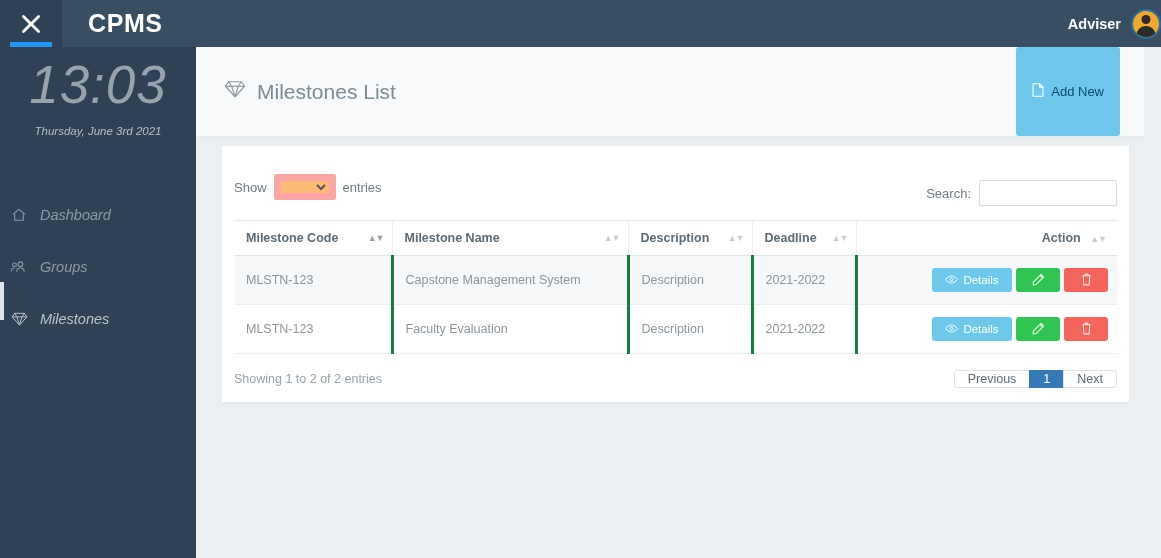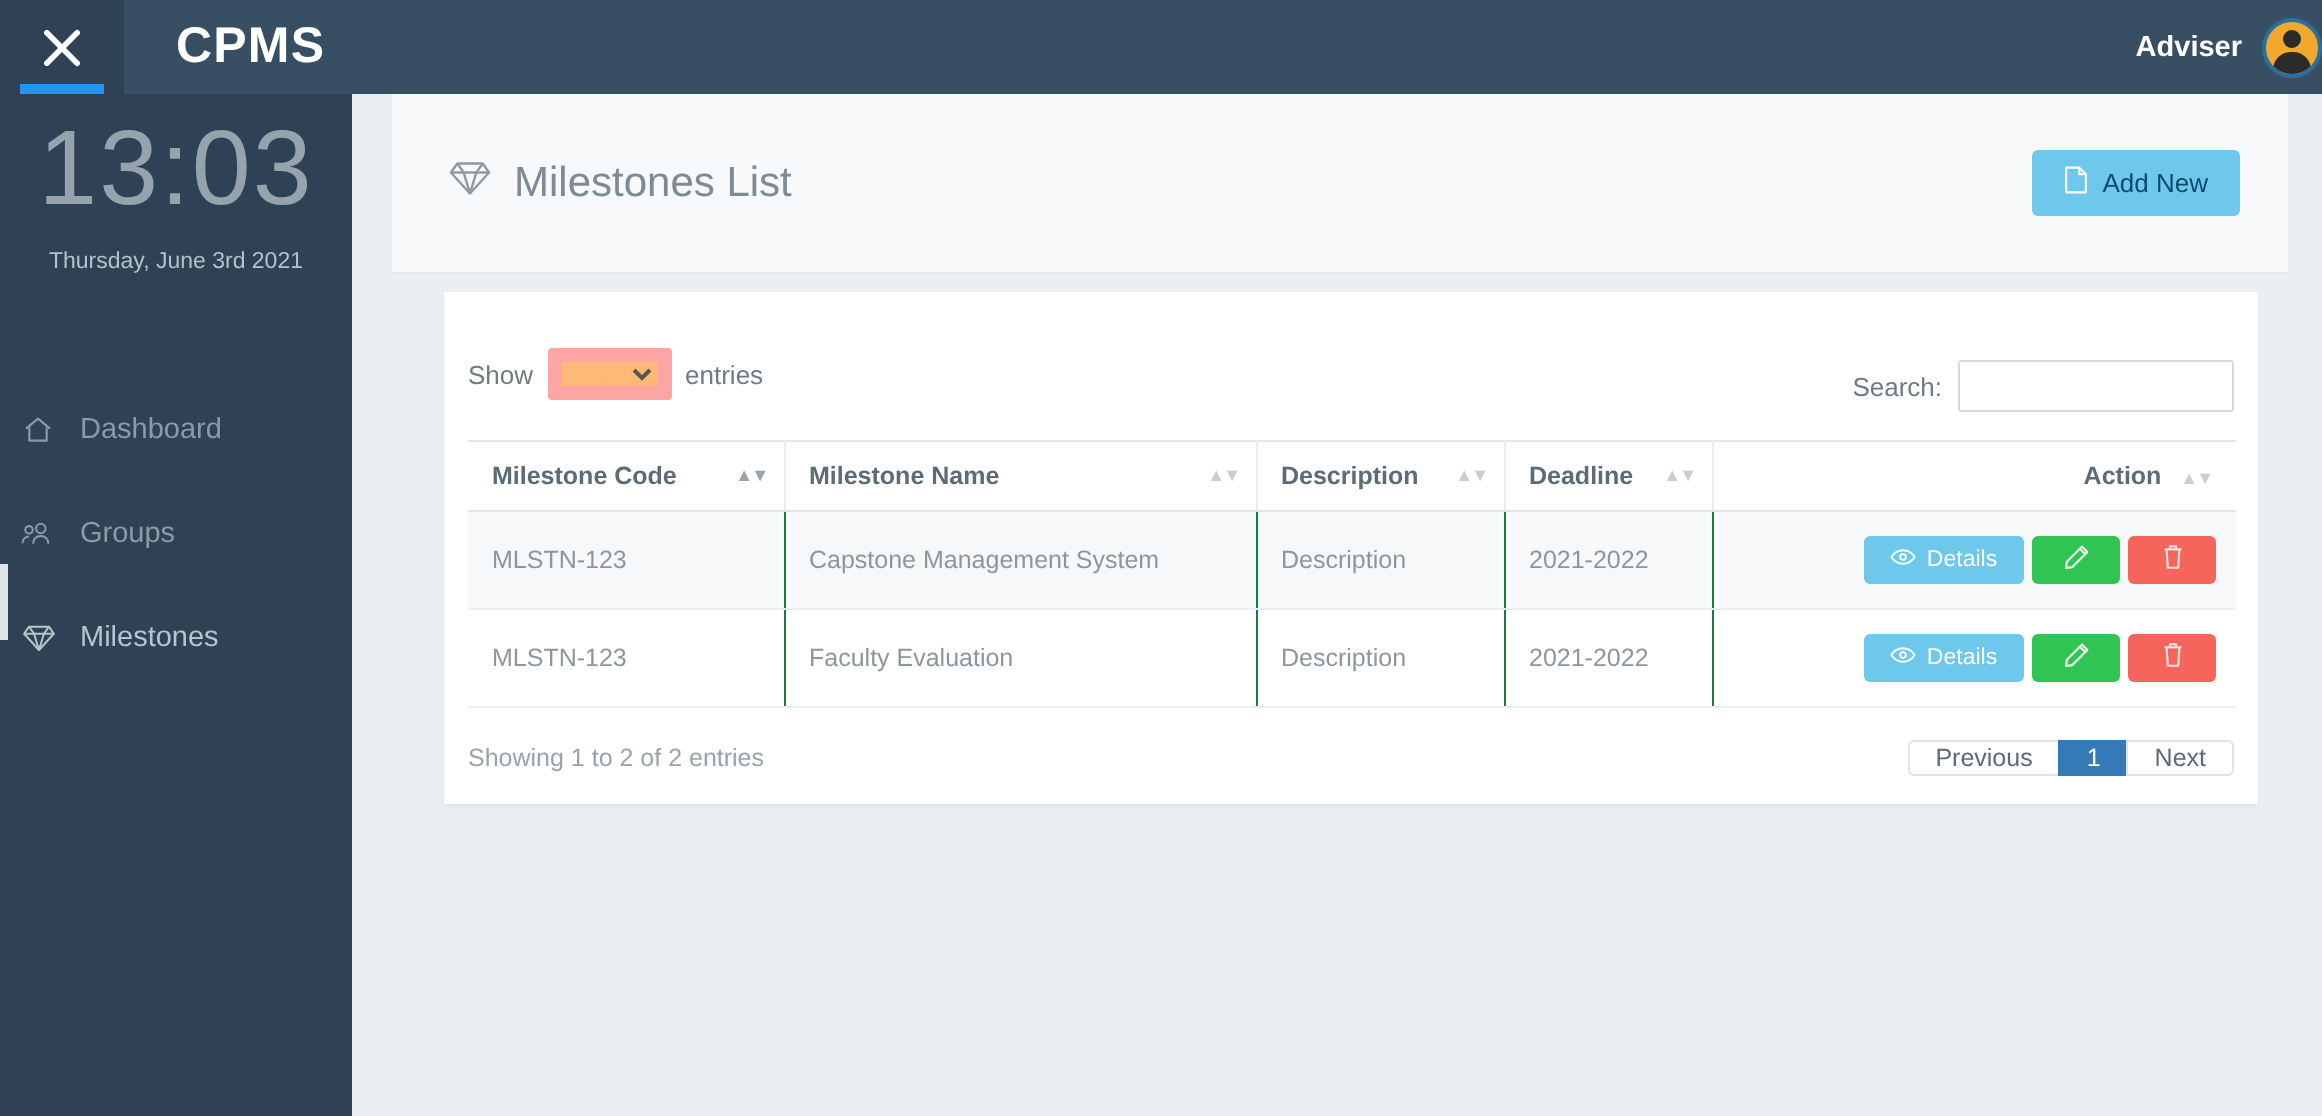--- a/index.html
+++ b/index.html
@@ -56,22 +56,23 @@
     width: 9px; height: 9px; border-radius: 50%; background: #2b2b2b;
   }
   .avatar .body {
     position: absolute; bottom: 0; left: 50%; transform: translateX(-50%);
     width: 19px; height: 11px; border-radius: 9px 9px 0 0; background: #2b2b2b;
   }
 
   
   .sidebar {
     position: absolute; top: 47px; left: 0;
-    width: 176px; bottom: 0;
+    width: 196px; bottom: 0;
     background: #2f4255;
+    font-style: italic;
   }
   .clock {
     text-align: center; padding-top: 10px;
   }
   .clock-time {
     font-size: 53px; color: #96a3ad; letter-spacing: 1px;
     line-height: 1.05; font-weight: normal;
   }
   .clock-date {
     font-size: 11.5px; color: #b6c0c8; margin-top: 12px;
@@ -95,21 +96,21 @@
   }
 
   
   .content {
     position: absolute; top: 47px; left: 196px; right: 0; bottom: 0;
     background: #eceff1;
   }
   .page-head {
     margin: 0; background: #f7f9fa;
     height: 90px;
-    display: flex; align-items: center;
+    display: flex; 
     padding: 0 24px 0 28px;
     border-bottom: 1px solid #e6eaec;
     width: 948px;
   }
   .page-title {
     display: flex; align-items: center; gap: 11px;
     font-size: 21px; color: #7c8b95; font-weight: normal;
   }
   .add-new {
     margin-left: auto;
@@ -164,21 +165,21 @@
     position: absolute; right: 8px; top: 50%; transform: translateY(-50%);
     font-size: 9px; color: #c9ced2; line-height: 1;
     letter-spacing: -1px;
   }
   th.sorted .sort-ico { color: #9aa3a9; }
   th:last-child .sort-ico { position: static; transform: none; margin-left: 6px; display:inline-block; }
 
   table.dt td {
     font-size: 12.5px; color: #8d969d;
     padding: 12px 12px;
-    border-right: 1px solid #15803d;
+    border-right: 3px solid #15803d;
     border-bottom: 1px solid #eceff1;
     vertical-align: middle;
   }
   table.dt td:last-child { border-right: none; text-align: right; padding-right: 10px; }
   table.dt tbody tr.odd td { background: #f7f8f9; }
   table.dt tbody tr.even td { background: #ffffff; }
 
   .act-btns { display: inline-flex; gap: 4px; justify-content: flex-end; }
   .btn-act {
     border: none; border-radius: 3px; color: #fff;

